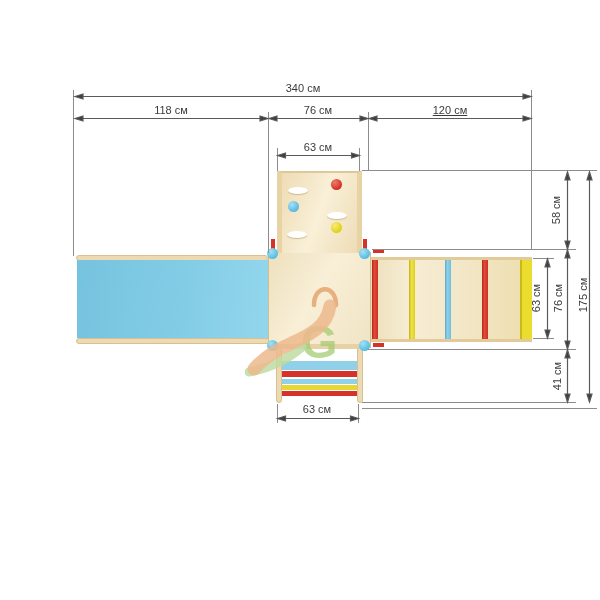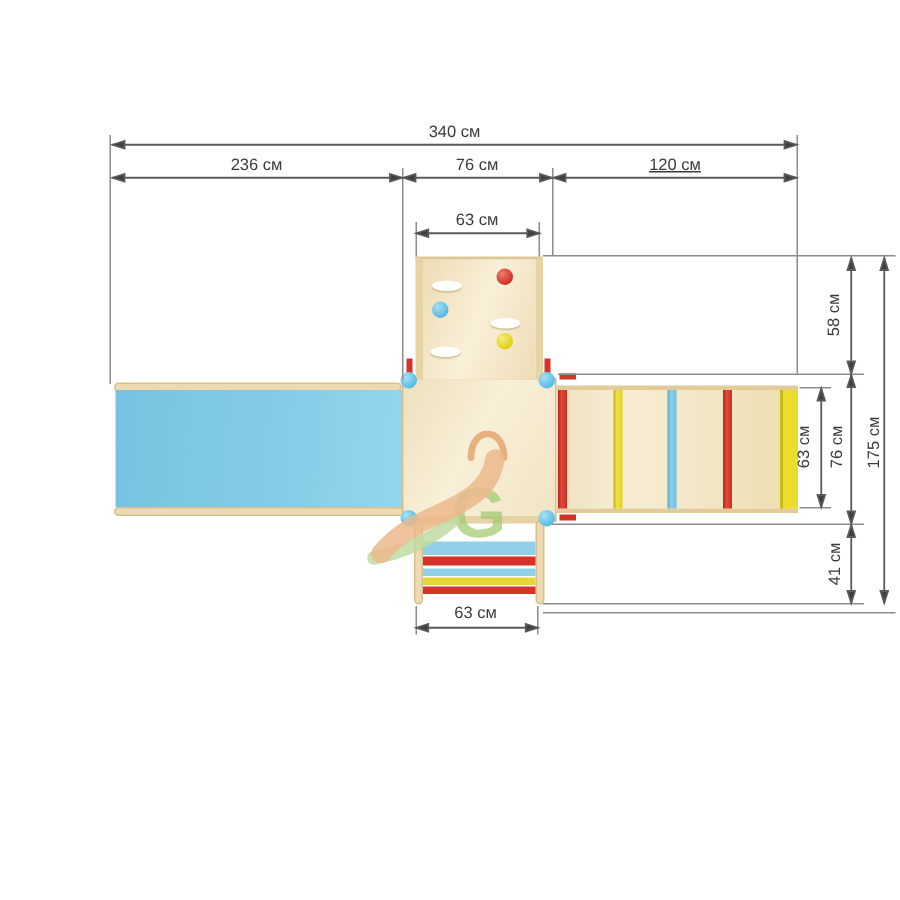--- a/index.html
+++ b/index.html
@@ -137,21 +137,21 @@
       <polygon points="589.5,172 587,180 592,180"></polygon>
         <polygon points="589.5,402 587,394 592,394"></polygon>
 
       <line x1="547.5" y1="259" x2="547.5" y2="338"></line>
       <polygon points="547.5,259 545,267 550,267"></polygon>
         <polygon points="547.5,338 545,330 550,330"></polygon>
     </g>
   </svg>
 
   <div class="dim-label" style="left:263px;top:81px;text-align:center;">340 см</div>
-  <div class="dim-label" style="left:131px;top:103px;">236 см</div>
+  <div class="dim-label" style="left:131px;top:103px;">118 см</div>
   <div class="dim-label" style="left:278px;top:103px;">76 см</div>
   <div class="dim-label" style="left:410px;top:103px;text-decoration:underline;">120 см</div>
   <div class="dim-label" style="left:278px;top:140px;">63 см</div>
   <div class="dim-label" style="left:277px;top:402px;">63 см</div>
   <div class="dim-label rot" style="left:516px;top:203px;">58 см</div>
   <div class="dim-label rot" style="left:496px;top:291px;">63 см</div>
   <div class="dim-label rot" style="left:518px;top:291px;">76 см</div>
   <div class="dim-label rot" style="left:517px;top:369px;">41 см</div>
   <div class="dim-label rot" style="left:543px;top:288px;">175 см</div>
 

